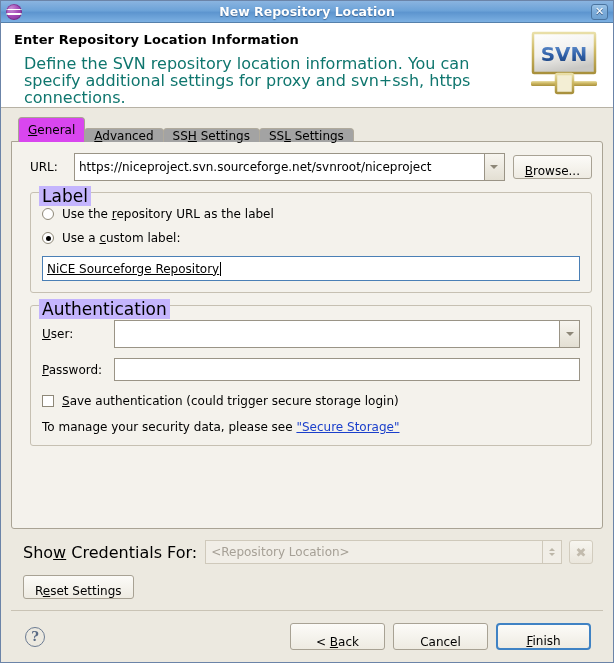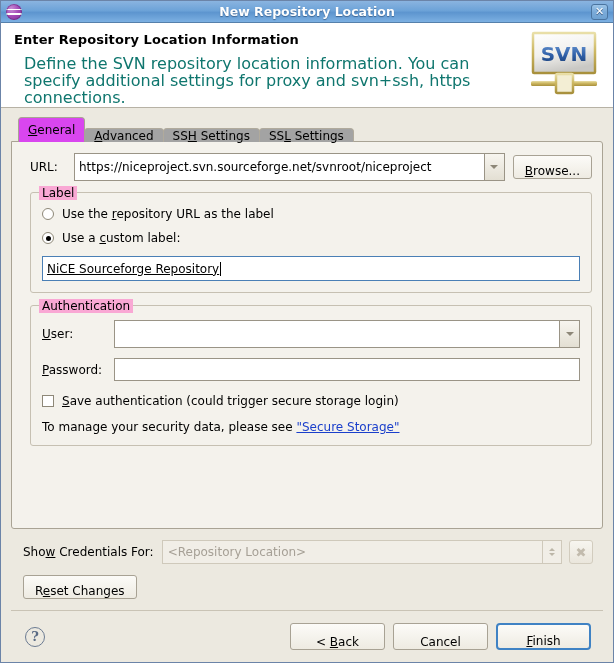--- a/index.html
+++ b/index.html
@@ -204,23 +204,23 @@
   .group {
     border: 1px solid #c6c0b2;
     border-radius: 3px;
     margin: 0 0 12px 0;
     padding: 14px 11px 11px 11px;
     position: relative;
   }
   .group-title {
     position: absolute;
     top: -7px; left: 8px;
-    background: #f9a8d4;
+    background: #c4b5fd;
     padding: 0 3px;
-    font-size: 12px;
+    font-size: 17px;
     color: #000;
   }
 
   
   .radio-row {
     display: flex; align-items: center;
     margin-bottom: 10px;
     font-size: 12px;
   }
   .radio-row:last-of-type { margin-bottom: 0; }
@@ -309,21 +309,21 @@
   }
 
   
   .bottom-area {
     padding: 11px 10px 0 12px;
   }
   .cred-row {
     display: flex; align-items: center;
     margin-bottom: 11px;
   }
-  .cred-label { font-size: 12px; margin-right: 8px; }
+  .cred-label { font-size: 16px; margin-right: 8px; }
   .combo-disabled {
     flex: 1 1 auto;
     height: 24px;
     display: flex;
     min-width: 0;
   }
   .combo-disabled .cd-text {
     flex: 1 1 auto;
     background: #f1eee7;
     border: 1px solid #cfc9bb;
@@ -534,21 +534,21 @@
           <div class="cd-arrow">
             <span class="sp-up"></span>
             <span class="sp-dn"></span>
           </div>
         </div>
         <div class="clear-btn">✖</div>
       </div>
 
       <div class="validate-row">
         <button class="btn">
-          <span>R<span class="u">e</span><span>set Changes</span></span>
+          <span>R<span class="u">e</span><span>set Settings</span></span>
         </button>
       </div>
 
     </div>
 
     <div class="footer">
       <div class="help-icon">?</div>
       <div class="footer-buttons">
         <button class="btn">
           <span>&lt; <span class="u">B</span><span>ack</span></span>

